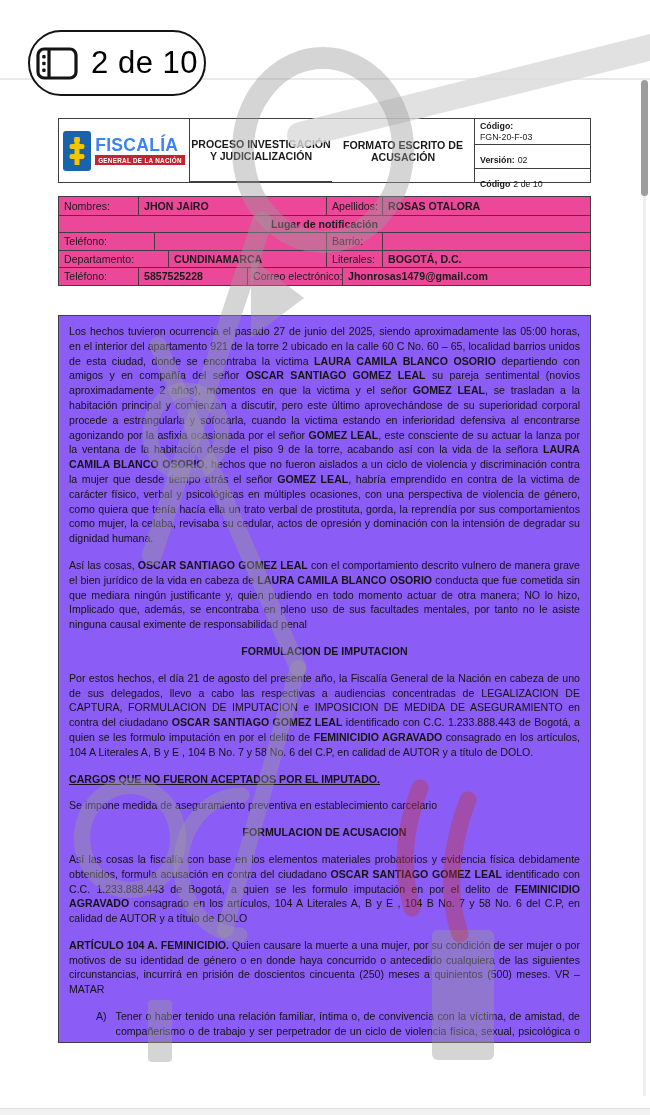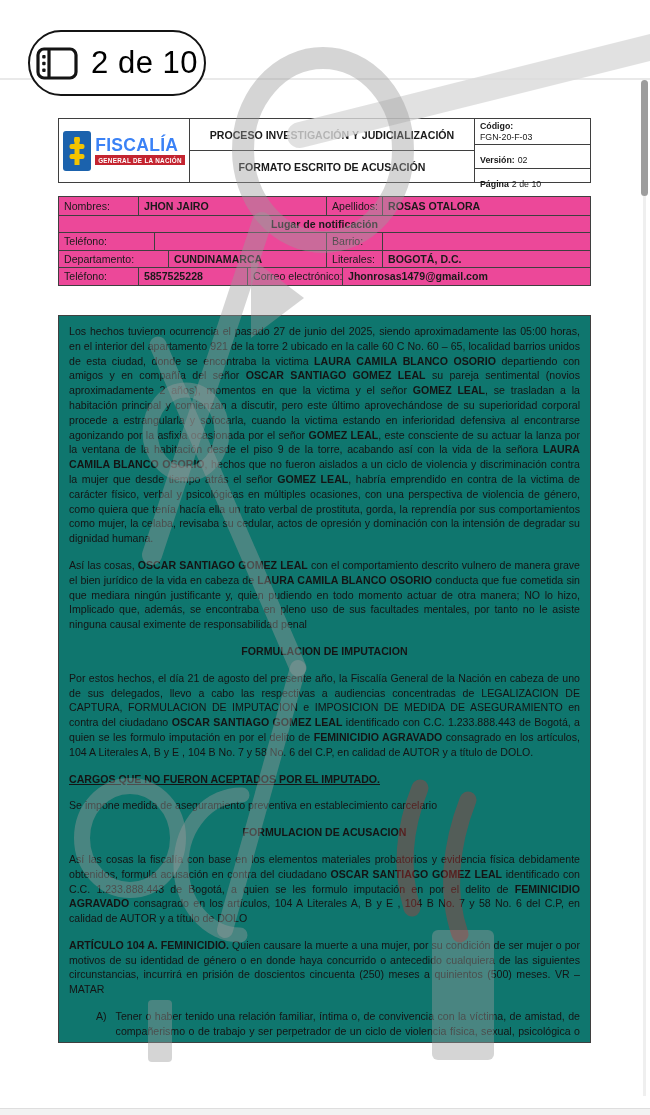--- a/index.html
+++ b/index.html
@@ -26,21 +26,21 @@
        display:flex;box-sizing:border-box;background:#fff;z-index:2;}
   .hdr-logo{width:131px;border-right:1.4px solid #3f3f3f;display:flex;align-items:center;
             justify-content:center;box-sizing:border-box;}
   .logo-wrap{display:flex;align-items:center;gap:4px;}
   .logo-shield{width:28px;height:40px;background:#1b62ad;border-radius:3px;display:flex;
                align-items:center;justify-content:center;}
   .logo-right{display:flex;flex-direction:column;align-items:flex-start;}
   .logo-brand{color:#3b82f6;font-weight:bold;font-size:17.5px;letter-spacing:.3px;line-height:18px;}
   .logo-sub{background:#c42430;color:#fff;font-size:6.3px;font-weight:bold;padding:1.5px 3px;
             letter-spacing:.3px;margin-top:1px;}
-  .hdr-mid{width:285px;border-right:1.4px solid #3f3f3f;display:flex;flex-direction:column;box-sizing:border-box;}
+  .hdr-mid{width:285px;border-right:1.4px solid #3f3f3f;display:flex;flex-direction:row;box-sizing:border-box;}
   .hdr-mid-row{flex:1;display:flex;align-items:center;justify-content:center;font-weight:bold;
                font-size:10.6px;text-align:center;}
   .hdr-mid-row.first{border-bottom:1px solid #3f3f3f;}
   .hdr-meta{flex:1;display:flex;flex-direction:column;font-size:8.8px;box-sizing:border-box;gap:8px;}
   .meta-row{padding:2px 5px;box-sizing:border-box;line-height:10.5px;}
   .meta-row.m1{height:30px;border-bottom:1px solid #3f3f3f;}
   .meta-row.m2{height:16px;border-bottom:1px solid #3f3f3f;display:flex;align-items:center;gap:3px;}
   .meta-row.m3{flex:1;display:flex;align-items:center;gap:3px;}
   .meta-b{font-weight:bold;}
 
@@ -52,21 +52,21 @@
   .fc{display:flex;align-items:center;padding:0 5px;box-sizing:border-box;overflow:hidden;white-space:nowrap;}
   .fc.bdr{border-right:1px solid #3f3f3f;}
   .fc.val{font-weight:bold;}
   .fc.center{justify-content:center;font-weight:bold;flex:1;}
   .w80{width:80px;} .w188{width:188px;} .w56{width:56px;} .w96{width:96px;} .w172{width:172px;}
   .w110L{width:110px;} .w158{width:158px;} .w109{width:109px;} .w95{width:95px;}
   .grow{flex:1;}
 
   
   .body-box{position:absolute;left:58px;top:315px;width:533px;height:728px;border:1.6px solid #3f3f3f;
-            box-sizing:border-box;background:#0f766e;padding:8px 10px 0 10px;overflow:hidden;z-index:2;}
+            box-sizing:border-box;background:#8b5cf6;padding:8px 10px 0 10px;overflow:hidden;z-index:2;}
   .body-flow{font-size:10.6px;line-height:14.8px;color:#141414;}
   .blk{margin:0 0 12px 0;}
   .blk.p{text-align:justify;}
   .blk.h{text-align:center;font-weight:bold;}
   .blk.hu{font-weight:bold;text-decoration:underline;text-align:left;}
   .blk.li{display:flex;gap:9px;padding-left:27px;text-align:justify;}
   .blk.li .marker{flex:none;}
   .blk.li .li-text{flex:1;text-align:justify;}
 </style>
 </head>
@@ -137,21 +137,21 @@
     <div class="hdr-meta">
       <div class="meta-row m1">
         <div class="meta-b">Código:</div>
         <div>FGN-20-F-03</div>
       </div>
       <div class="meta-row m2">
         <span class="meta-b">Versión:</span>
         <span>02</span>
       </div>
       <div class="meta-row m3">
-        <span class="meta-b">Página</span>
+        <span class="meta-b">Código</span>
         <span>2 de 10</span>
       </div>
     </div>
   </div>
 
   <div class="form">
     <div class="f-row">
       <div class="fc bdr w80">Nombres:</div>
       <div class="fc bdr val w188">JHON JAIRO</div>
       <div class="fc bdr w56">Apellidos:</div>

